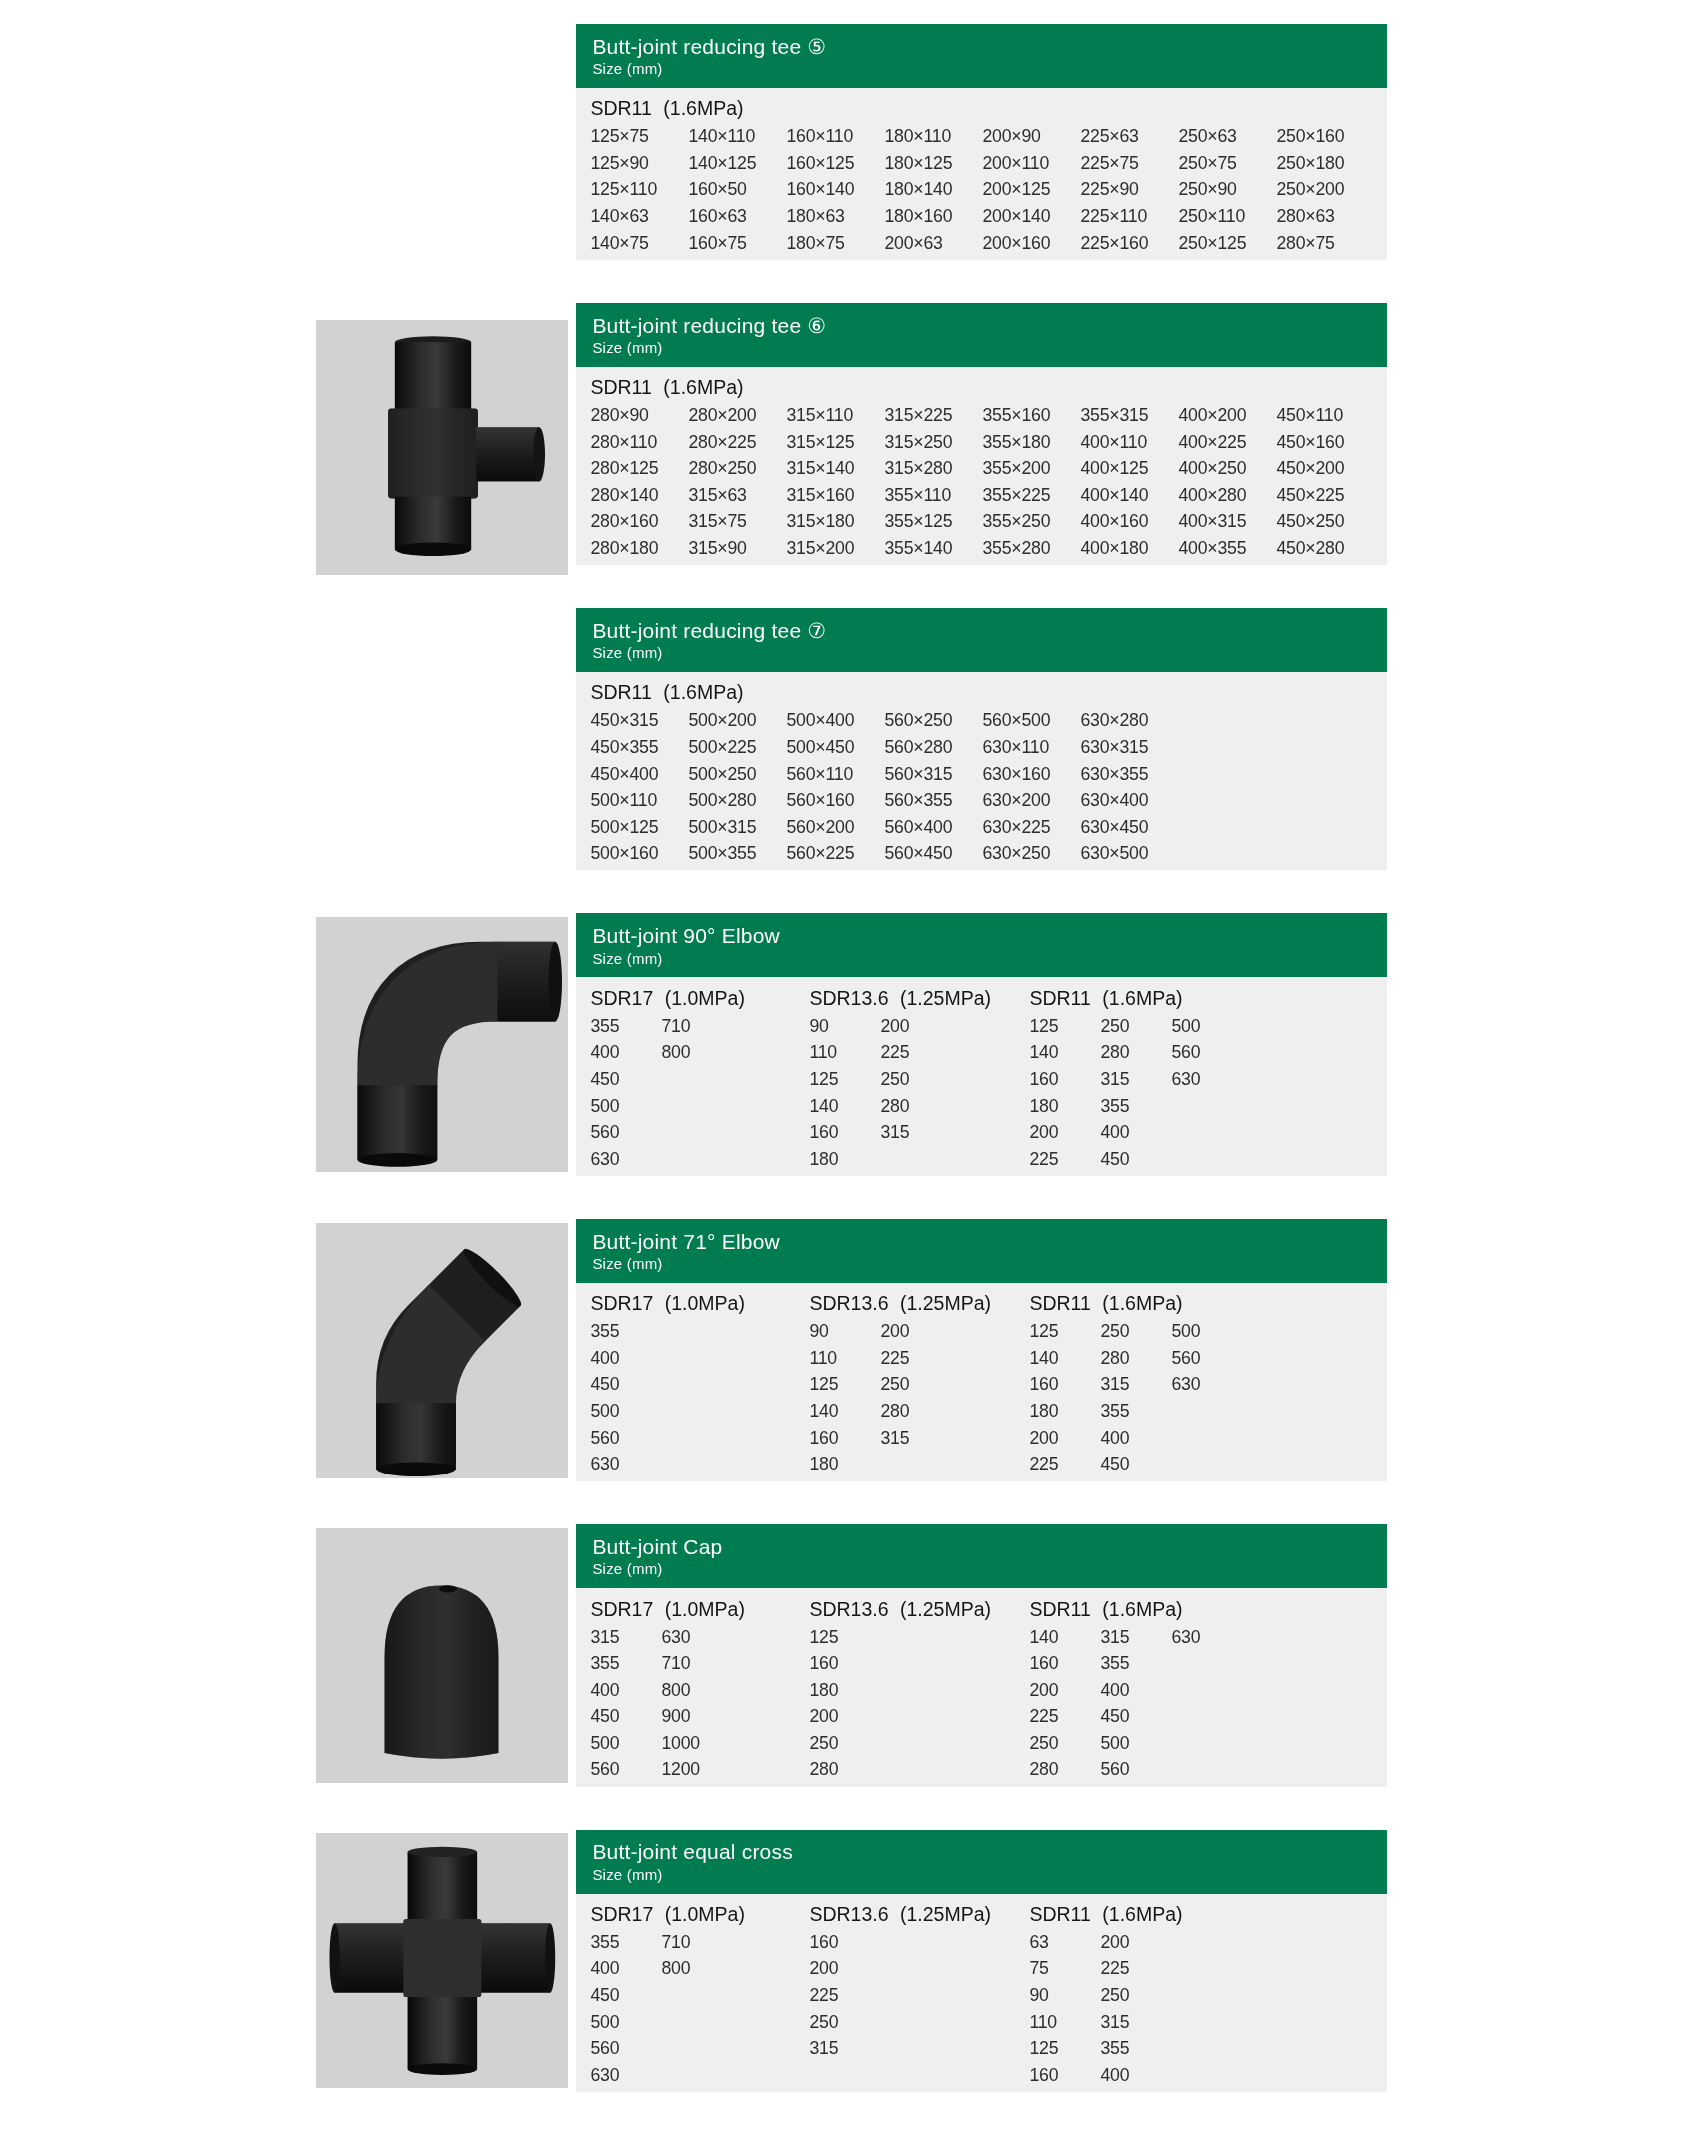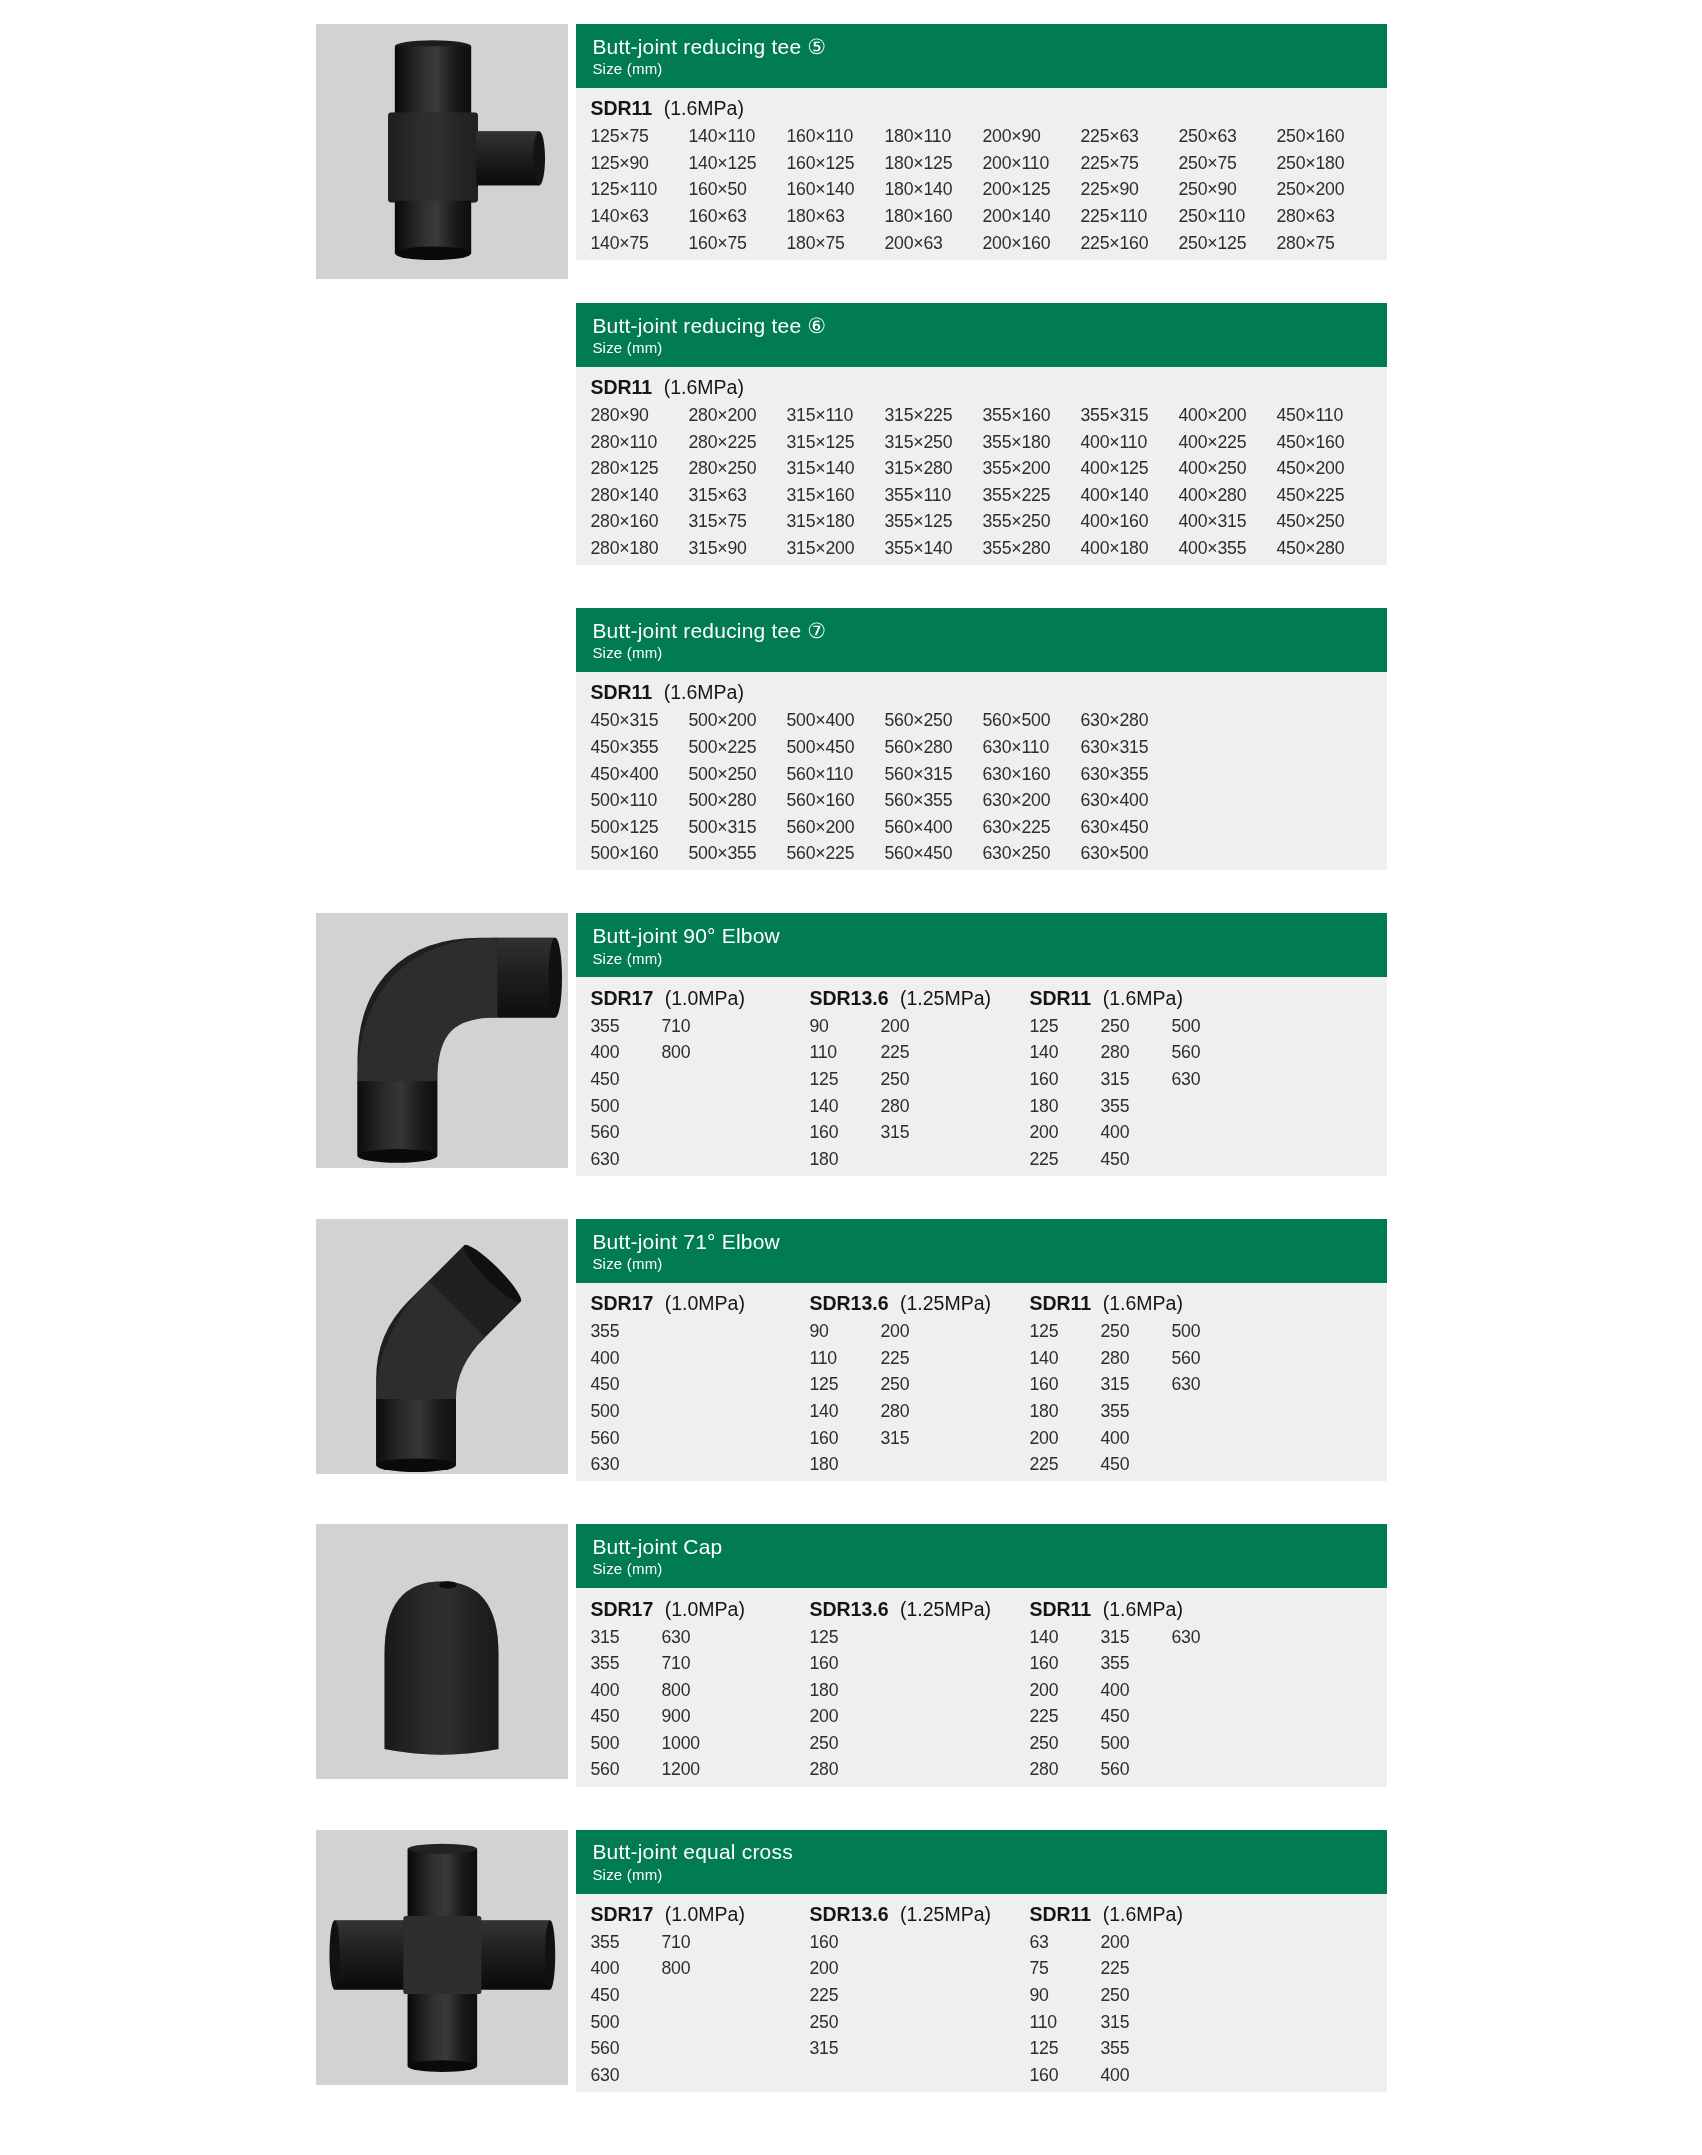--- a/index.html
+++ b/index.html
@@ -6,31 +6,31 @@
     --green:#017b50;
     --table-bg:#efefef;
     --photo-bg:#d2d2d3;
     --ink:#2d2d2d;
   }
   *{box-sizing:border-box}
   html,body{margin:0;padding:0;background:#fff;}
   body{font-family:"Liberation Sans", sans-serif;}
   .page{width:1702px;min-height:2155px;background:#fff;overflow:hidden;}
   .wrap{width:1071px;margin:0 auto;padding-top:24px;}
-  .band{display:flex;gap:8.9px;align-items:flex-start;margin-bottom:43px;border-radius:20px;}
+  .band{display:flex;gap:8.9px;align-items:center;margin-bottom:43px;border-radius:20px;}
   .photo{width:252px;flex:none;background:var(--photo-bg);display:flex;align-items:center;justify-content:center;}
   .stack{flex:1;min-width:0;}
   .stack .product-section{margin-bottom:43px;}
   .stack .product-section:last-child{margin-bottom:0;}
   .sec-header{background:var(--green);color:#fff;height:64px;padding:9.8px 17.7px 0 16px;}
   .sec-title{margin:0;font-size:21px;font-weight:400;line-height:1.25;letter-spacing:0.2px;}
   .sec-sub{font-size:15px;margin-top:0;letter-spacing:0.2px;}
   .sec-table{background:var(--table-bg);padding:5.3px 0 3.5px 0;}
   .spec-row{height:30px;line-height:30px;padding-left:14px;font-size:19.5px;color:#151515;white-space:nowrap;}
-  .spec-name{font-weight:700;}
+  .spec-name{font-weight:400;}
   .spec-press{font-weight:400;margin-left:11.5px;}
   .grid-row{display:grid;grid-template-columns:repeat(8,98px);padding-left:14px;}
   .grid-row .cell{font-size:17.7px;line-height:26.6px;color:var(--ink);letter-spacing:-0.2px;}
   .groups{display:flex;padding-left:14px;}
   .group{flex:none;}
   .group .spec-row{padding-left:0;}
   .group.g0{width:219px;}
   .group.g1{width:220px;}
   .group.g2{flex:1;}
   .cols{display:flex;}

